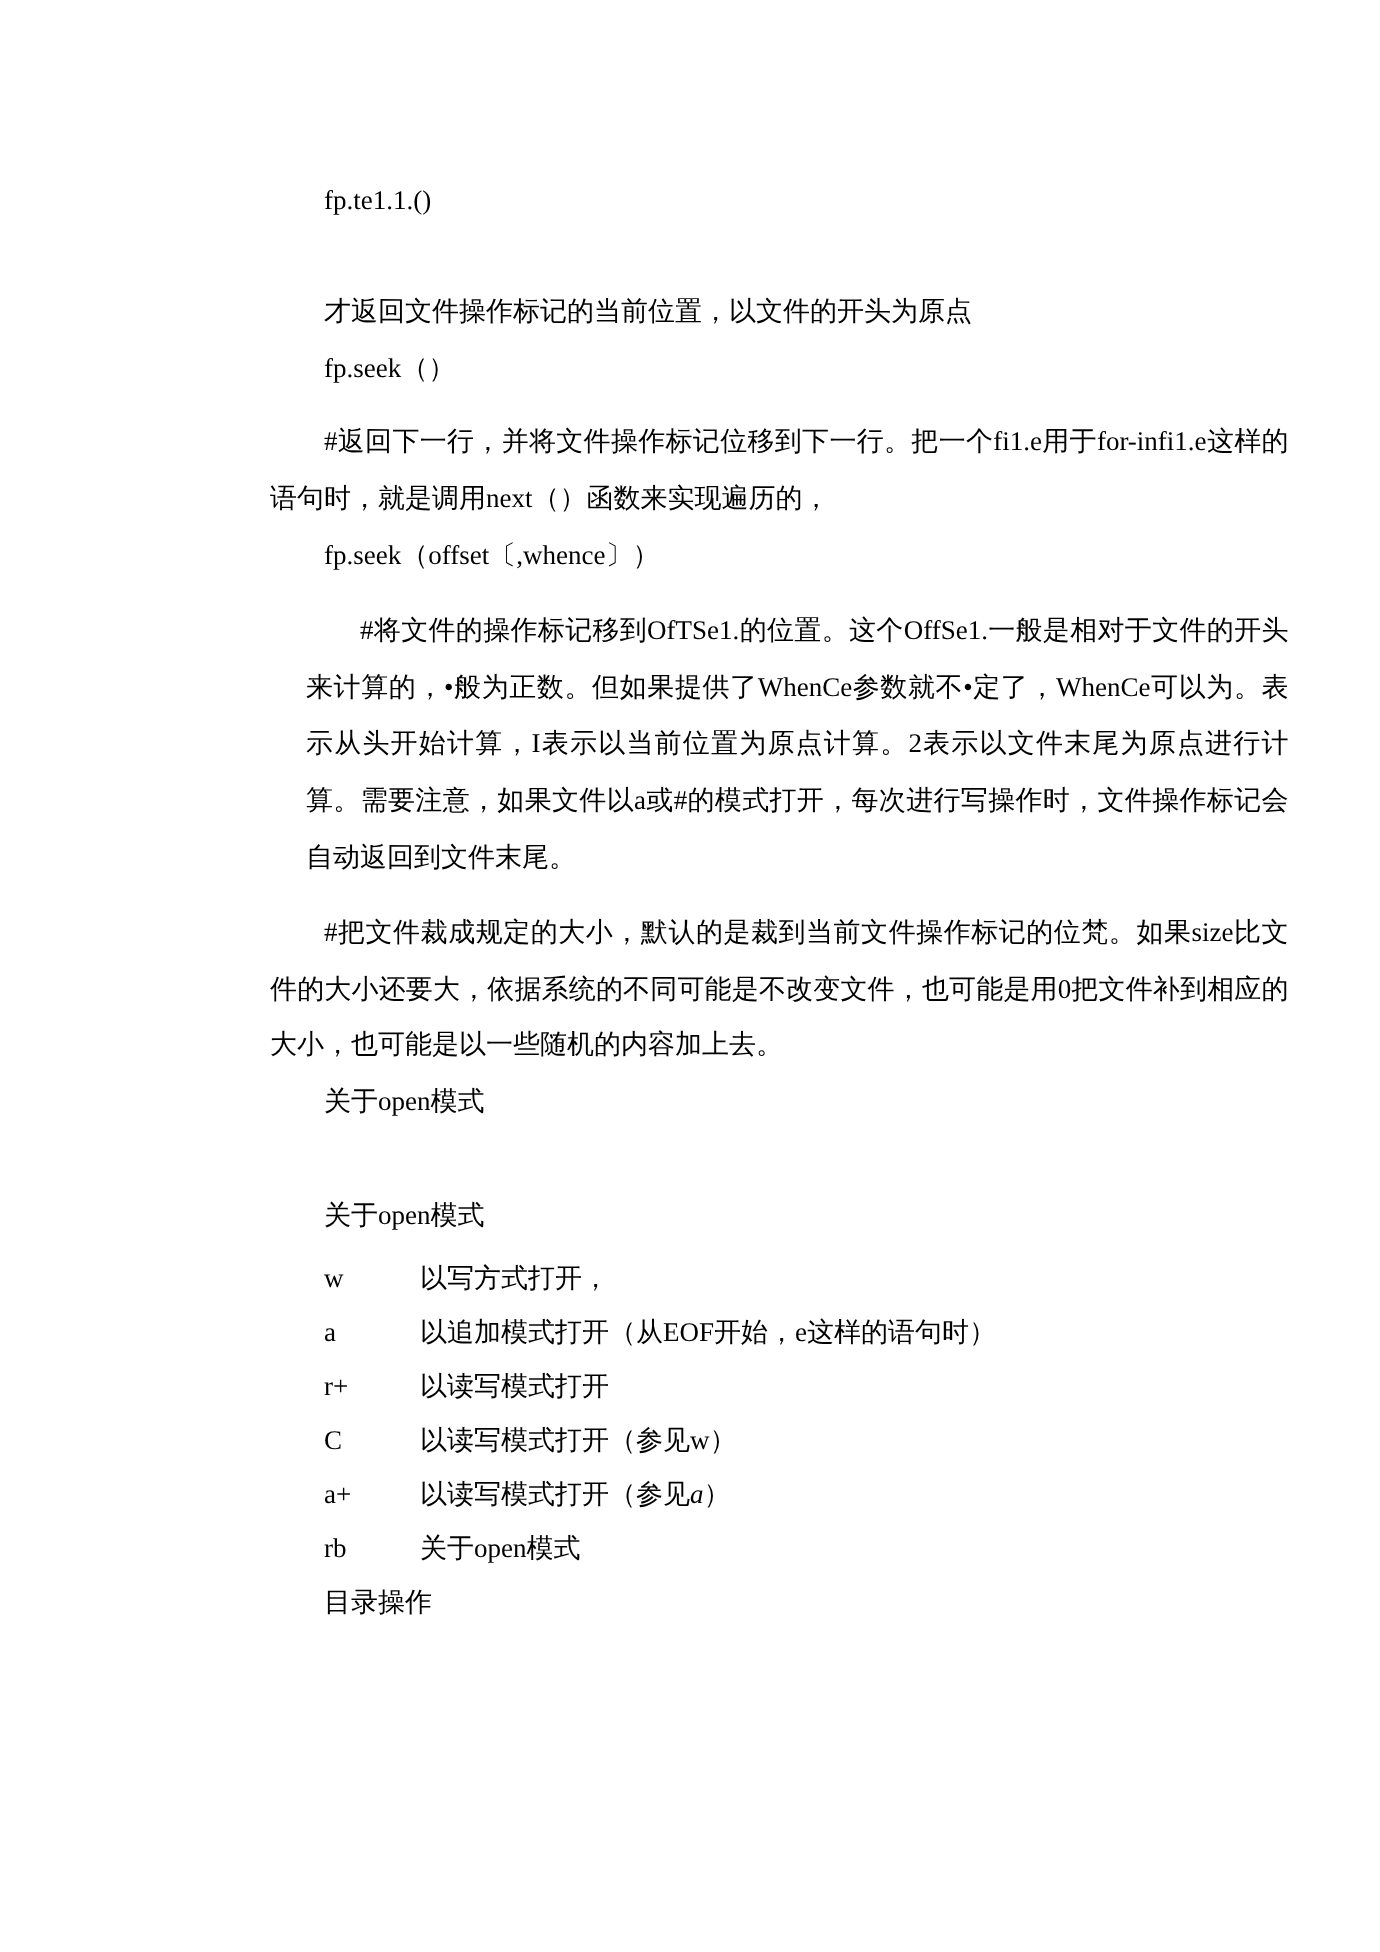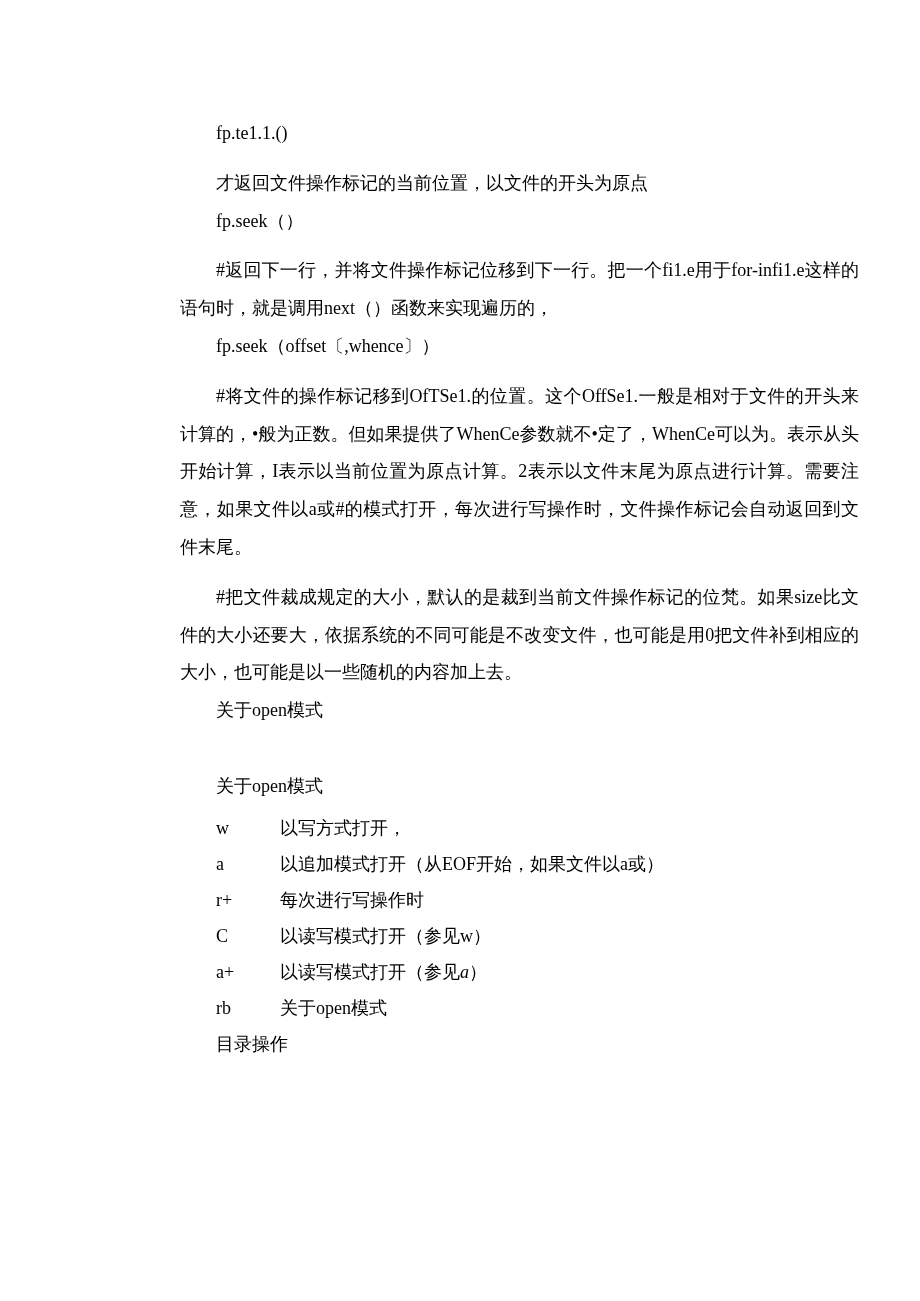--- a/index.html
+++ b/index.html
@@ -29,63 +29,63 @@
     text-indent: 0;
     padding-left: 2em;
   }
   .mode-key {
     width: 64px;
     flex: 0 0 64px;
   }
   .mode-desc { flex: 1 1 auto; }
   .italic { font-style: italic; }
   .gap { margin-top: 38px; }
-  .gap-sm { margin-top: 12px; }
+  .gap-sm { margin-top: 36px; }
   .para { margin: 0; }
 </style>
 </head>
 <body>
 
 <div class="page">
 
   <p class="para firstline-indent block">fp.te1.1.()</p>
 
   <div class="block gap-sm">
     <p class="para firstline-indent">才返回文件操作标记的当前位置，以文件的开头为原点</p>
     <p class="para firstline-indent">fp.seek（）</p>
   </div>
 
   <div class="block">
     <p class="para firstline-indent" style="text-align:justify;">#返回下一行，并将文件操作标记位移到下一行。把一个fi1.e用于for-infi1.e这样的语句时，就是调用next（）函数来实现遍历的，</p>
     <p class="para firstline-indent">fp.seek（offset〔,whence〕）</p>
   </div>
 
   <div class="block">
-    <p class="para firstline-indent" style="text-align:justify;">#将文件的操作标记移到OfTSe1.的位置。这个OffSe1.一般是相对于文件的开头来计算的，•般为正数。但如果提供了WhenCe参数就不•定了，WhenCe可以为。表示从头开始计算，I表示以当前位置为原点计算。2表示以文件末尾为原点进行计算。需要注意，如果文件以a或#的模式打开，每次进行写操作时，文件操作标记会自动返回到文件末尾。</p>
+    <p class="para firstline-indent" style="text-align:justify;margin-left:24px;">#将文件的操作标记移到OfTSe1.的位置。这个OffSe1.一般是相对于文件的开头来计算的，•般为正数。但如果提供了WhenCe参数就不•定了，WhenCe可以为。表示从头开始计算，I表示以当前位置为原点计算。2表示以文件末尾为原点进行计算。需要注意，如果文件以a或#的模式打开，每次进行写操作时，文件操作标记会自动返回到文件末尾。</p>
   </div>
 
   <div class="block">
     <p class="para firstline-indent" style="text-align:justify;">#把文件裁成规定的大小，默认的是裁到当前文件操作标记的位梵。如果size比文件的大小还要大，依据系统的不同可能是不改变文件，也可能是用0把文件补到相应的大小，也可能是以一些随机的内容加上去。</p>
     <p class="para firstline-indent">关于open模式</p>
   </div>
 
   <div class="gap">
     <p class="para firstline-indent" style="margin-bottom:4px;">关于open模式</p>
 
     <div class="mode-row">
       <span class="mode-key">w</span>
       <span class="mode-desc">以写方式打开，</span>
     </div>
     <div class="mode-row">
       <span class="mode-key">a</span>
-      <span class="mode-desc">以追加模式打开（从EOF开始，如果文件以a或）</span>
+      <span class="mode-desc">以追加模式打开（从EOF开始，e这样的语句时）</span>
     </div>
     <div class="mode-row">
       <span class="mode-key">r+</span>
-      <span class="mode-desc">每次进行写操作时</span>
+      <span class="mode-desc">以读写模式打开</span>
     </div>
     <div class="mode-row">
       <span class="mode-key">C</span>
       <span class="mode-desc">以读写模式打开（参见w）</span>
     </div>
     <div class="mode-row">
       <span class="mode-key">a+</span>
       <span class="mode-desc"><span>以读写模式打开（参见</span><span class="italic">a</span><span>）</span></span>
     </div>
     <div class="mode-row">

